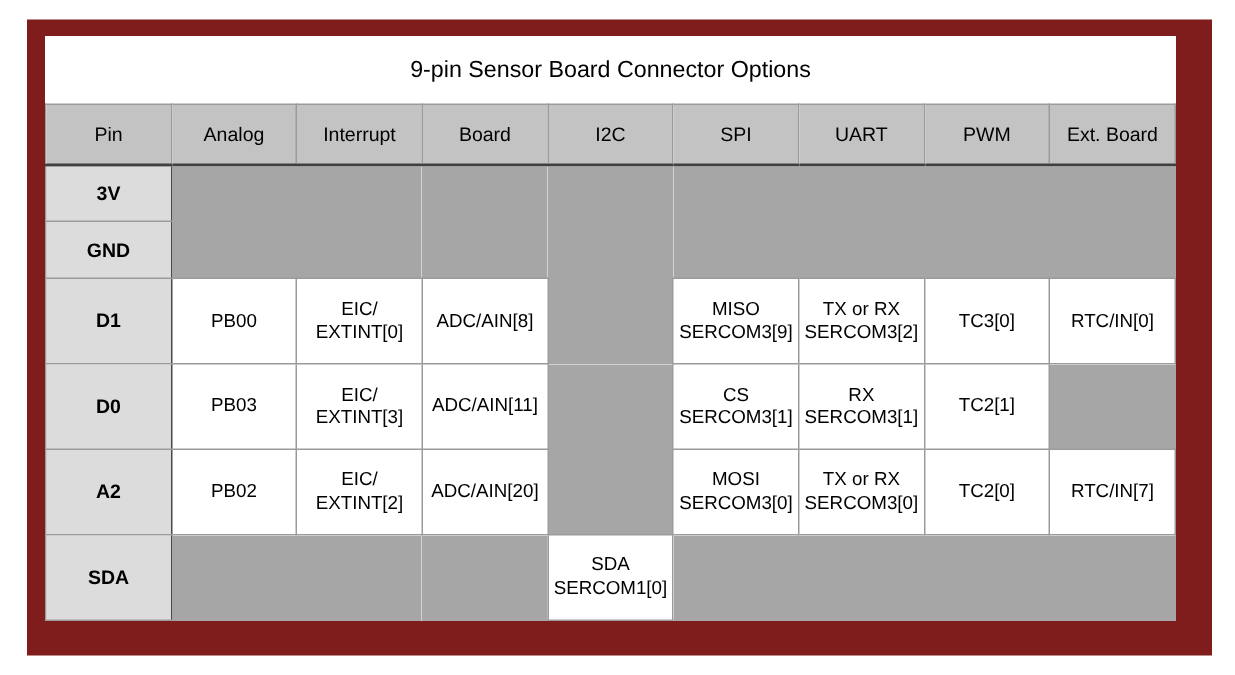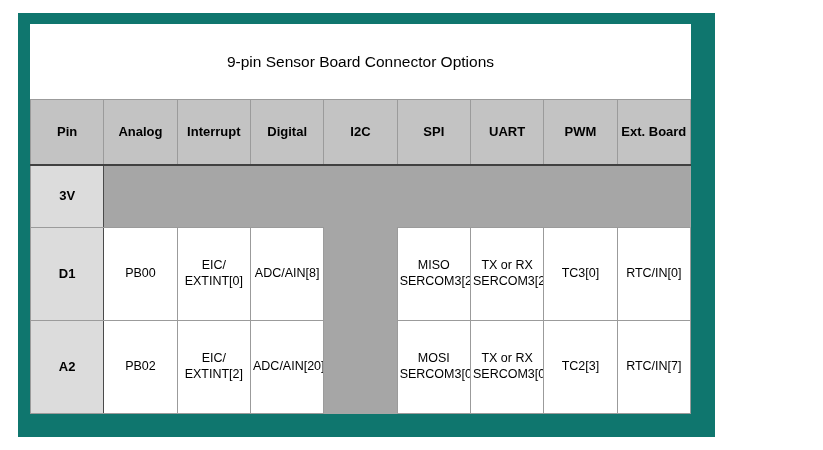--- a/index.html
+++ b/index.html
@@ -3,22 +3,22 @@
 <meta charset="utf-8">
 <style>
   html, body { margin:0; padding:0; }
   body {
     width:823px; height:450px; background:#ffffff;
     font-family:"Liberation Sans", sans-serif;
     position:relative;
   }
   .frame {
     position:absolute; left:18px; top:13px;
-    width:697px; height:424px;
-    background:#0f766e;
+    width:790px; height:424px;
+    background:#7f1d1d;
     box-sizing:border-box;
     padding:11px 24px 23px 12px;
   }
   table {
     width:100%; height:100%;
     border-collapse:collapse;
     table-layout:fixed;
     background:#ffffff;
   }
   td, th {
@@ -28,21 +28,21 @@
     white-space:pre-line; line-height:1.25;
     overflow:hidden;
     font-weight:400;
   }
   tr.title-row td {
     height:31px; background:#ffffff;
     font-size:15.5px; border:none;
   }
   tr.header-row th {
     height:26px; background:#c3c3c3;
-    font-weight:700; font-size:13px;
+    font-weight:400; font-size:13px;
     border:1px solid #9b9b9b;
     border-bottom:2px solid #404040;
   }
   th.pin {
     background:#dcdcdc; font-weight:700; font-size:13px;
     border:1px solid #9b9b9b;
     border-right:1px solid #4a4a4a;
   }
   td.active { background:#ffffff; border:1px solid #9b9b9b; }
   td.inactive { background:#a6a6a6; border:none; }
@@ -67,70 +67,107 @@
         <col>
     </colgroup>
     <tbody>
       <tr class="title-row">
         <td colspan="9">9-pin Sensor Board Connector Options</td>
       </tr>
       <tr class="header-row">
         <th>Pin</th>
         <th>Analog</th>
         <th>Interrupt</th>
-        <th>Digital</th>
+        <th>Board</th>
         <th>I2C</th>
         <th>SPI</th>
         <th>UART</th>
         <th>PWM</th>
         <th>Ext. Board</th>
       </tr>
 
       <tr class="r26">
         <th class="pin">3V</th>
         <td class="inactive"></td>
         <td class="inactive"></td>
         <td class="inactive"></td>
         <td class="inactive"></td>
         <td class="inactive"></td>
         <td class="inactive"></td>
         <td class="inactive"></td>
         <td class="inactive"></td>
       </tr>
 
+      <tr class="r26">
+        <th class="pin">GND</th>
+        <td class="inactive"></td>
+        <td class="inactive"></td>
+        <td class="inactive"></td>
+        <td class="inactive"></td>
+        <td class="inactive"></td>
+        <td class="inactive"></td>
+        <td class="inactive"></td>
+        <td class="inactive"></td>
+      </tr>
 
       <tr class="r39">
         <th class="pin">D1</th>
         <td class="active">PB00</td>
         <td class="active">EIC/
 EXTINT[0]</td>
         <td class="active">ADC/AIN[8]</td>
         <td class="inactive"></td>
         <td class="active">MISO
-SERCOM3[2]</td>
+SERCOM3[9]</td>
         <td class="active">TX or RX
 SERCOM3[2]</td>
         <td class="active">TC3[0]</td>
         <td class="active">RTC/IN[0]</td>
       </tr>
 
+      <tr class="r39">
+        <th class="pin">D0</th>
+        <td class="active">PB03</td>
+        <td class="active">EIC/
+EXTINT[3]</td>
+        <td class="active">ADC/AIN[11]</td>
+        <td class="inactive"></td>
+        <td class="active">CS
+SERCOM3[1]</td>
+        <td class="active">RX
+SERCOM3[1]</td>
+        <td class="active">TC2[1]</td>
+        <td class="inactive"></td>
+      </tr>
 
       <tr class="r39">
         <th class="pin">A2</th>
         <td class="active">PB02</td>
         <td class="active">EIC/
 EXTINT[2]</td>
         <td class="active">ADC/AIN[20]</td>
         <td class="inactive"></td>
         <td class="active">MOSI
 SERCOM3[0]</td>
         <td class="active">TX or RX
 SERCOM3[0]</td>
-        <td class="active">TC2[3]</td>
+        <td class="active">TC2[0]</td>
         <td class="active">RTC/IN[7]</td>
       </tr>
 
 
+      <tr class="r39">
+        <th class="pin">SDA</th>
+        <td class="inactive"></td>
+        <td class="inactive"></td>
+        <td class="inactive"></td>
+        <td class="active">SDA
+SERCOM1[0]</td>
+        <td class="inactive"></td>
+        <td class="inactive"></td>
+        <td class="inactive"></td>
+        <td class="inactive"></td>
+      </tr>
 
 
     </tbody>
   </table>
 </div>
 
 </body></html>

